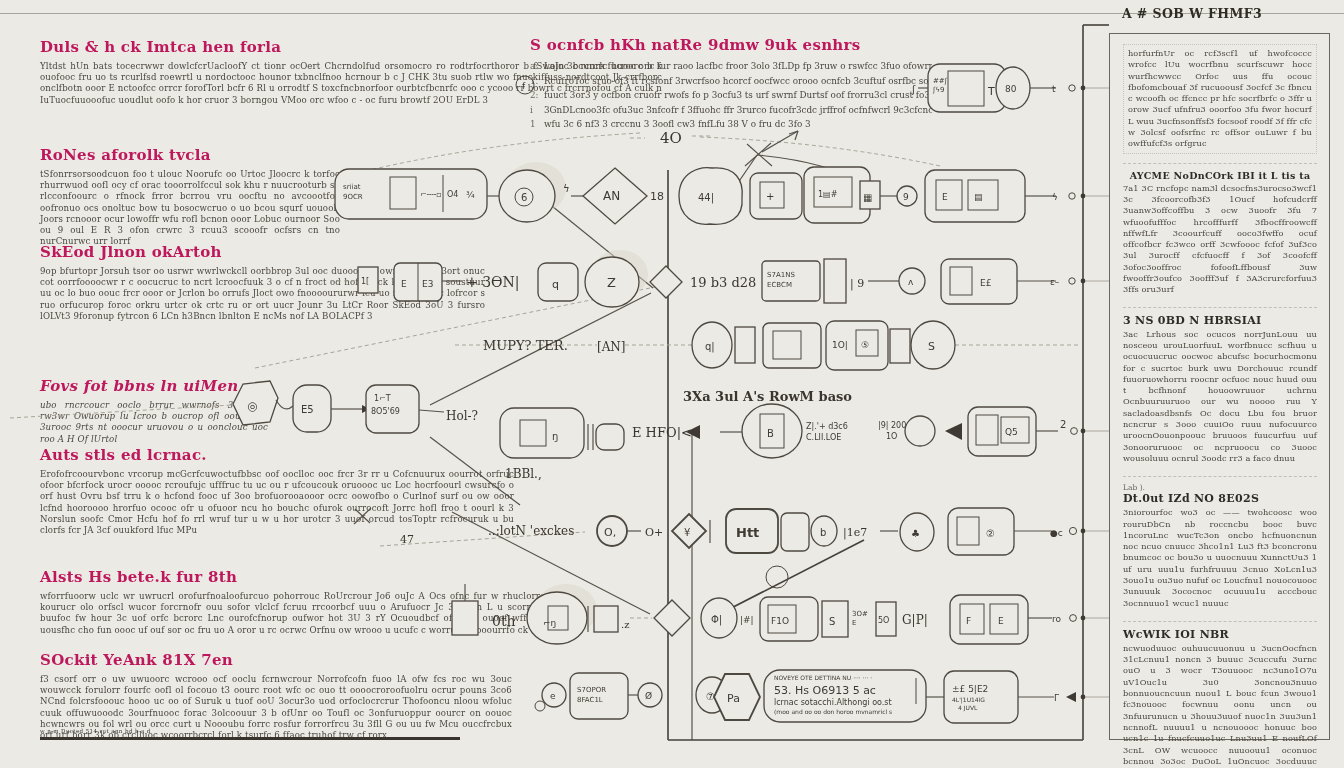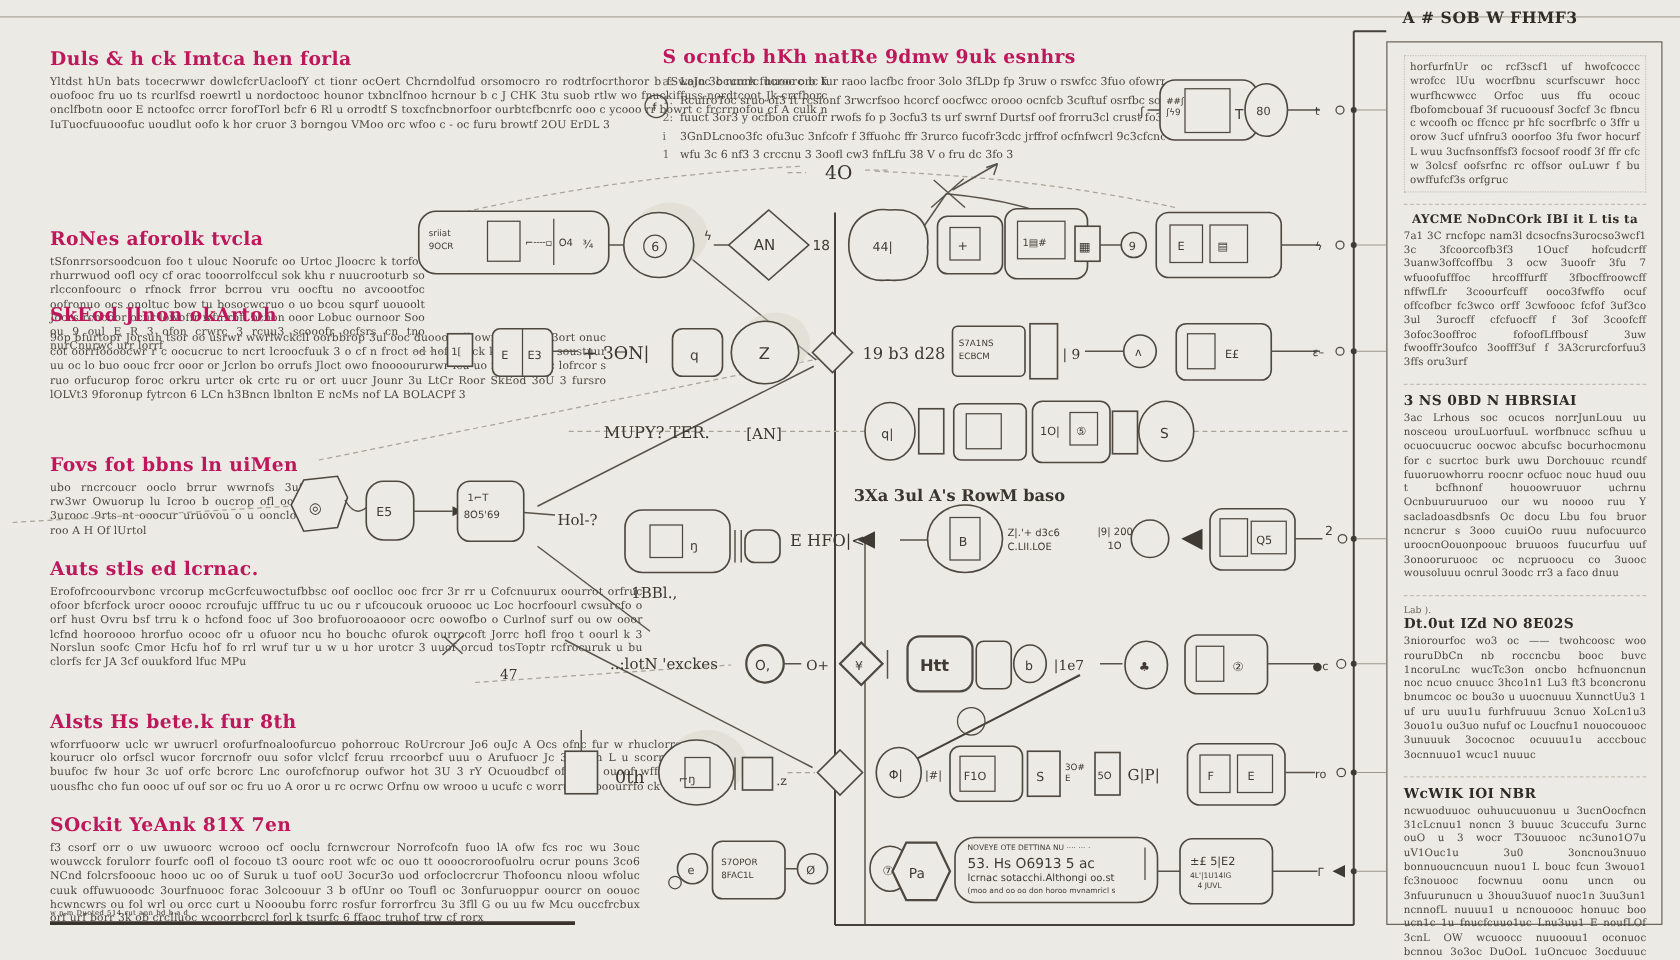--- a/index.html
+++ b/index.html
@@ -4,23 +4,23 @@
 <style>
   html,body{margin:0;padding:0;}
   body{width:1344px;height:768px;overflow:hidden;background:#ECEAE4;font-family:"DejaVu Serif",serif;}
   .canvas{position:absolute;inset:0;width:1344px;height:768px;background:#ECEAE4;}
   .topline{position:absolute;left:0;top:13px;width:1344px;height:1px;background:#aaa69c;}
   
   .txt{position:absolute;color:#45413A;}
   .txt h2{margin:0 0 5px 0;font-size:15px;font-weight:bold;color:#be185d;letter-spacing:.3px;font-family:"DejaVu Serif",serif;}
   .txt p{margin:0;font-size:8.6px;line-height:11.2px;letter-spacing:.15px;text-align:justify;color:#4a463f;word-break:break-word;}
   .s1{left:40px;top:38px;width:622px;}
-  .s2{left:40px;top:146px;width:300px;margin-top:36px;}
+  .s2{left:40px;top:146px;width:300px;}
   .s3{left:40px;top:243px;width:445px;}
-  .s4{left:40px;top:363px;width:228px;}
+  .s4{left:40px;top:377px;width:228px;font-style:italic;}
   .s5{left:40px;top:446px;width:474px;}
   .s6{left:40px;top:568px;width:505px;}
   .s7{left:40px;top:651px;width:472px;}
   .s0{left:530px;top:36px;width:402px;}
   .s0 h2{font-size:15px;}
   .s0 ol{margin:4px 0 0 0;padding:0;list-style:none;}
   .s0 li{font-size:8.8px;line-height:14.5px;white-space:nowrap;overflow:hidden;color:#4a463f;}
   .s0 .mk{display:inline-block;width:14px;color:#6a665d;}
   .rule{position:absolute;left:40px;top:737px;width:420px;height:3px;background:#38342d;}
   .smudge{position:absolute;left:40px;top:728px;font-size:5.5px;color:#33302a;letter-spacing:.4px;}

